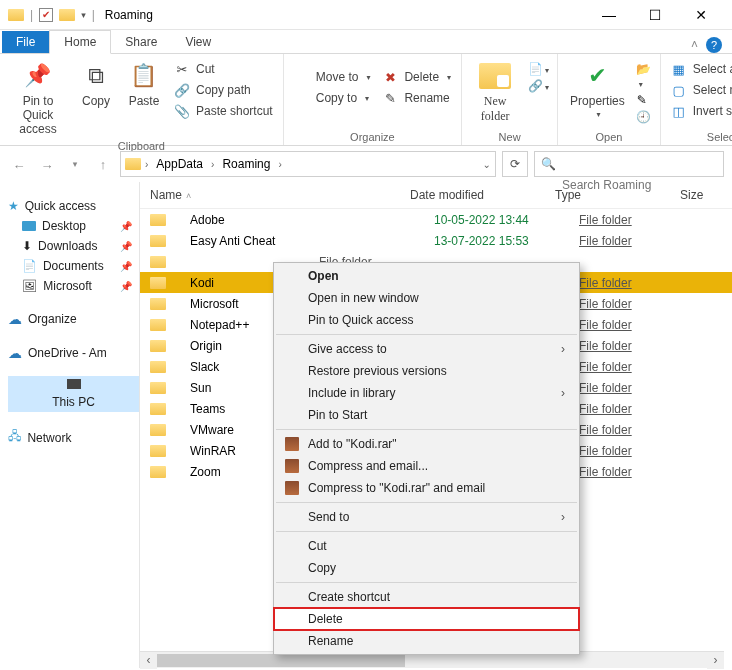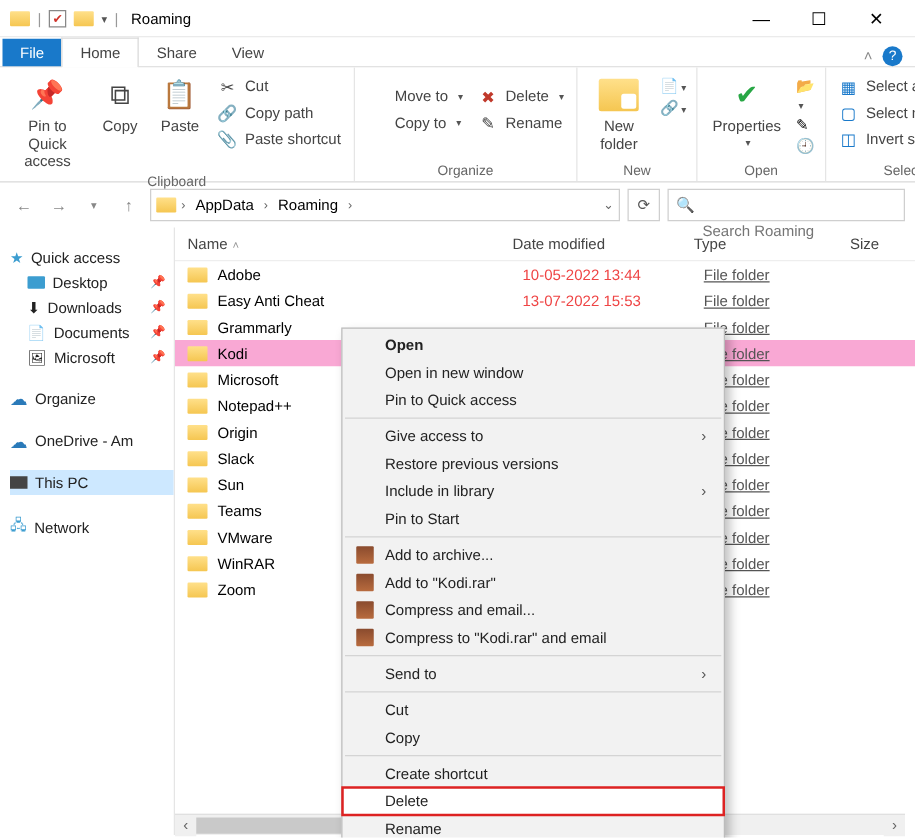--- a/index.html
+++ b/index.html
@@ -35,41 +35,41 @@
 .addr { flex: 1; height: 26px; border: 1px solid #cfcfcf; display: flex; align-items: center; padding: 0 4px; gap:4px;}
 .addr .crumb { padding: 2px 4px; font-size:12px;}
 .addr .sep { color:#666; font-size:10px;}
 .addr .folder-sm { width:16px;height:12px; background:linear-gradient(#ffe08a,#f5c651); border-radius:1px;}
 .refresh{width:26px;height:26px; border:1px solid #cfcfcf; display:flex;align-items:center;justify-content:center; color:#555;}
 .search { width: 190px; height: 26px; border: 1px solid #cfcfcf; display:flex; align-items:center; padding:0 6px; gap:6px; color:#888;}
 .search input{border:none; outline:none; font-size:12px; flex:1; color:#888;margin-top:42px;}
 .content { display: flex; height: calc(670px - 30px - 24px - 92px - 36px - 2px); position:relative;}
 .sidebar { width: 140px; border-right: 1px solid #e5e5e5; padding: 14px 0 0 8px; overflow:hidden;}
 .sidebar .item { display:flex; align-items:center; gap:6px; padding:3px 0; font-size:12px; color:#222; white-space:nowrap;}
-.sidebar .item.selected{ background:#cde8ff; }
+.sidebar .item.selected{ background:#cde8ff;flex-direction:column; }
 .sidebar .pin { color:#888; font-size:10px; margin-left:auto; margin-right:6px;}
 .sidebar .group-gap{height:12px;}
 .ico-star{color:#3c9dd0;}
 .ico-desktop{width:14px;height:10px; background:#3c9dd0; border-radius:1px; display:inline-block;}
 .ico-cloud{color:#2a7ab9; font-size:14px;}
 .ico-pc{width:14px;height:10px; background:#444; display:inline-block;}
 .ico-net{color:#3c9dd0;}
 .filepane { flex:1; position:relative;}
 .cols { display:flex; padding: 6px 0 6px 10px; border-bottom: 1px solid #eee; color:#444; font-size:12px;}
 .cols .chev{color:#999; font-size:9px; margin-left:4px;}
 .cols .c-name{width:260px;}
 .cols .c-date{width:145px;}
 .cols .c-type{width:110px;}
 .cols .c-size{flex:1;margin-left:15px;}
 .rows { }
 .row { display:flex; align-items:center; height:21px; padding-left:10px; font-size:12px;}
-.row.selected{ background:#f9a8d4; }
+.row.selected{ background:#eab308; }
 .row .fico{ width:16px; height:12px; background:linear-gradient(#ffe08a,#f5c651); border-radius:1px; margin-right:8px;}
-.row .rname{ width:244px; }
-.row .rdate{ width:145px; color:#ef4444;}
+.row .rname{ width:244px;margin-left:16px; }
+.row .rdate{ width:145px; color:#15803d;}
 .row .rtype{ width:110px; color:#555;text-decoration:underline;}
 .hscroll{position:absolute; bottom:0; left:140px; right:8px; height:17px; background:#f0f0f0; border-top:1px solid #e0e0e0; display:flex; align-items:center;}
 .hscroll .harrow{width:17px;height:17px; display:flex;align-items:center;justify-content:center; color:#666; background:#f0f0f0;}
 .hscroll .htrack{flex:1; height:17px; position:relative;}
 .hscroll .hthumb{position:absolute; left:0; top:2px; height:13px; width:45%; background:#c9c9c9;}
 .ctxmenu { position:absolute; left:273px; top:262px; width:307px; background:#f2f2f2; border:1px solid #bcbcbc; box-shadow: 4px 4px 8px rgba(0,0,0,0.25); z-index:50; padding:2px 0;}
 .ctxmenu .mi { display:flex; align-items:center; height:22px; padding:0 14px 0 8px; font-size:12px; color:#222;}
 .ctxmenu .mi .mico{width:20px; display:inline-flex; align-items:center; justify-content:center; font-size:13px; margin-right:6px;}
 .ctxmenu .mi .arrow-r{margin-left:auto; color:#555;}
 .ctxmenu .mi.bold{font-weight:600;}
@@ -177,21 +177,21 @@
     </div>
     <div class="glabel">Organize</div>
   </div>
 
   <div class="group">
     <div class="body">
       <div class="bigbtn">
         <div class="ico">
             <div class="folder-big"></div>
           </div>
-        <div style="width:42px;">New folder</div>
+        <div style="width:42px;font-family:Liberation Serif, serif;">New folder</div>
       </div>
       <div class="colstack" style="padding-top:4px;">
         <span class="sico">📄<span class="dropdown-caret">▾</span></span>
         <span class="sico">🔗<span class="dropdown-caret">▾</span></span>
       </div>
     </div>
     <div class="glabel">New</div>
   </div>
 
   <div class="group">
@@ -315,21 +315,20 @@
           <span class="rtype">File folder</span>
         </div>
         <div class="row">
           <span class="fico"></span>
           <span class="rname">Easy Anti Cheat</span>
           <span class="rdate">13-07-2022 15:53</span>
           <span class="rtype">File folder</span>
         </div>
         <div class="row">
           <span class="fico"></span>
-          <span class="rname">Grammarly</span>
           <span class="rdate"></span>
           <span class="rtype">File folder</span>
         </div>
         <div class="row selected">
           <span class="fico"></span>
           <span class="rname">Kodi</span>
           <span class="rdate"></span>
           <span class="rtype">File folder</span>
         </div>
         <div class="row">
@@ -428,26 +427,20 @@
     </div>
   <div class="mi">
       <span class="mico"></span>
       <span>Pin to Start</span>
     </div>
   <div class="sep"></div>
   <div class="mi">
       <span class="mico">
         <span class="rar-ico"></span>
       </span>
-      <span>Add to archive...</span>
-    </div>
-  <div class="mi">
-      <span class="mico">
-        <span class="rar-ico"></span>
-      </span>
       <span>Add to "Kodi.rar"</span>
     </div>
   <div class="mi">
       <span class="mico">
         <span class="rar-ico"></span>
       </span>
       <span>Compress and email...</span>
     </div>
   <div class="mi">
       <span class="mico">

